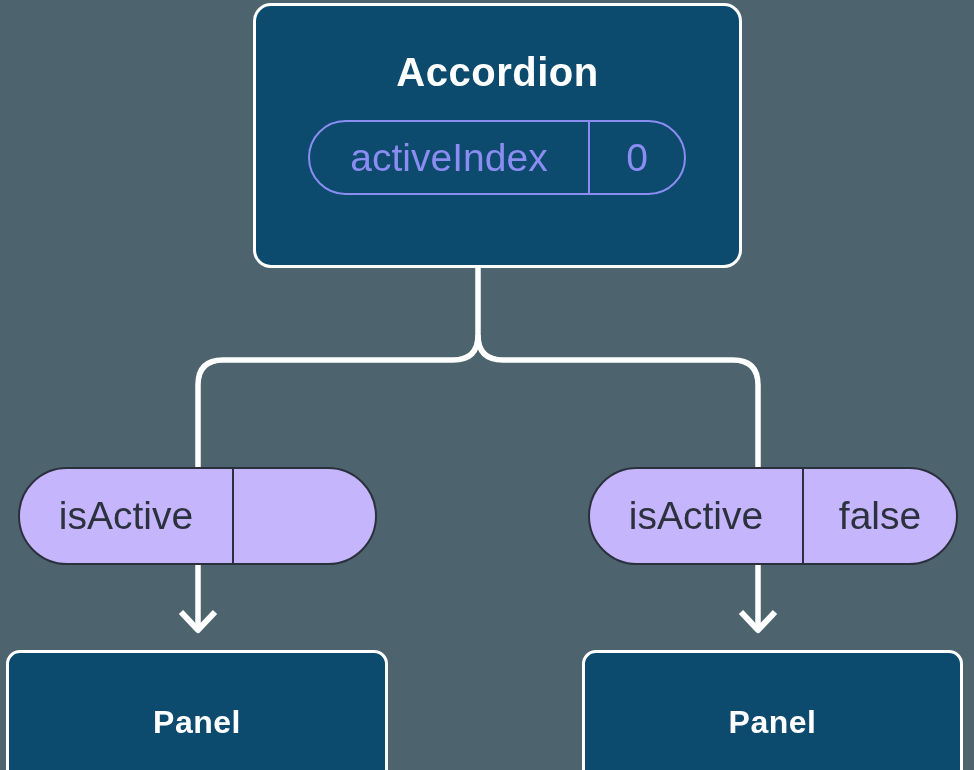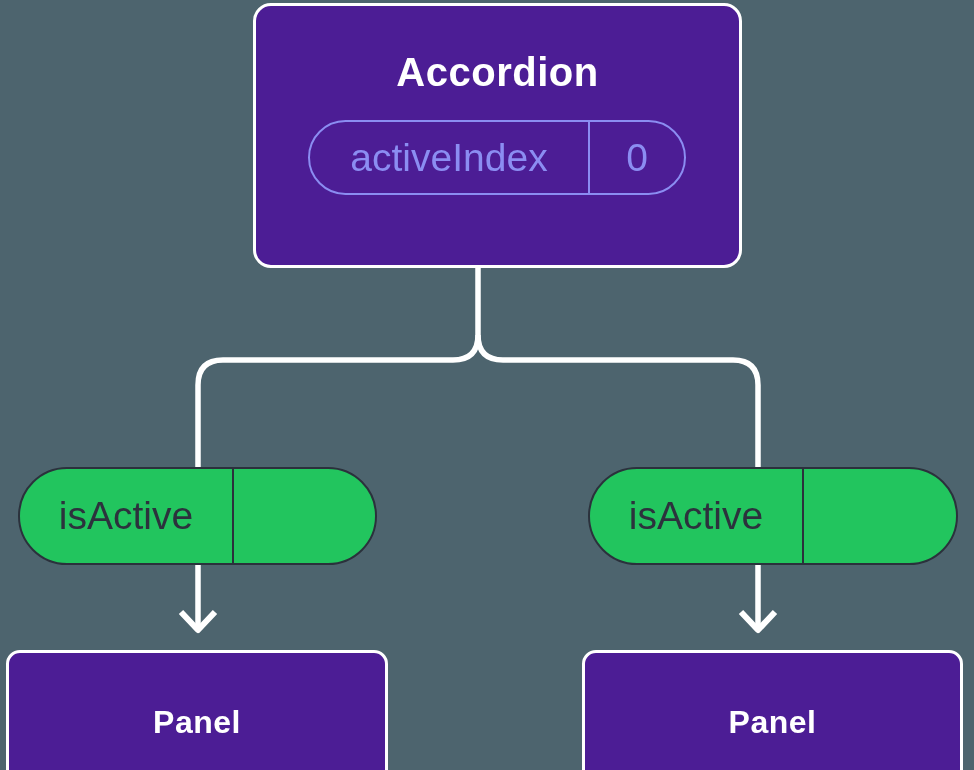--- a/index.html
+++ b/index.html
@@ -16,21 +16,21 @@
     overflow: hidden;
   }
   .connectors {
     position: absolute;
     left: 0;
     top: 0;
     z-index: 0;
   }
   .node {
     position: absolute;
-    background: #4c1d95;
+    background: #0c4a6e;
     border: 3px solid #ffffff;
     box-sizing: border-box;
     z-index: 1;
   }
   .node-root {
     left: 253px;
     top: 3px;
     width: 489px;
     height: 265px;
     border-radius: 18px;
@@ -70,21 +70,21 @@
   .state-pill .cell-val {
     flex: 1;
     display: flex;
     align-items: center;
     justify-content: center;
   }
   .prop-pill {
     position: absolute;
     top: 467px;
     height: 98px;
-    background: #22c55e;
+    background: #c4b5fd;
     border: 2.5px solid #2b313c;
     border-radius: 52px;
     box-sizing: border-box;
     display: flex;
     align-items: stretch;
     color: #2c323d;
     font-size: 39px;
     z-index: 1;
   }
   .prop-pill-left  { left: 18px;  width: 359px; }
@@ -144,20 +144,21 @@
       <div class="cell-val">0</div>
     </div>
   </div>
 
   <div class="prop-pill prop-pill-left">
     <div class="cell-key">isActive</div>
   </div>
 
   <div class="prop-pill prop-pill-right">
     <div class="cell-key">isActive</div>
+    <div class="cell-val">false</div>
   </div>
 
   <div class="node node-panel node-panel-left">
     <span>Panel</span>
   </div>
 
   <div class="node node-panel node-panel-right">
     <span>Panel</span>
   </div>
 

